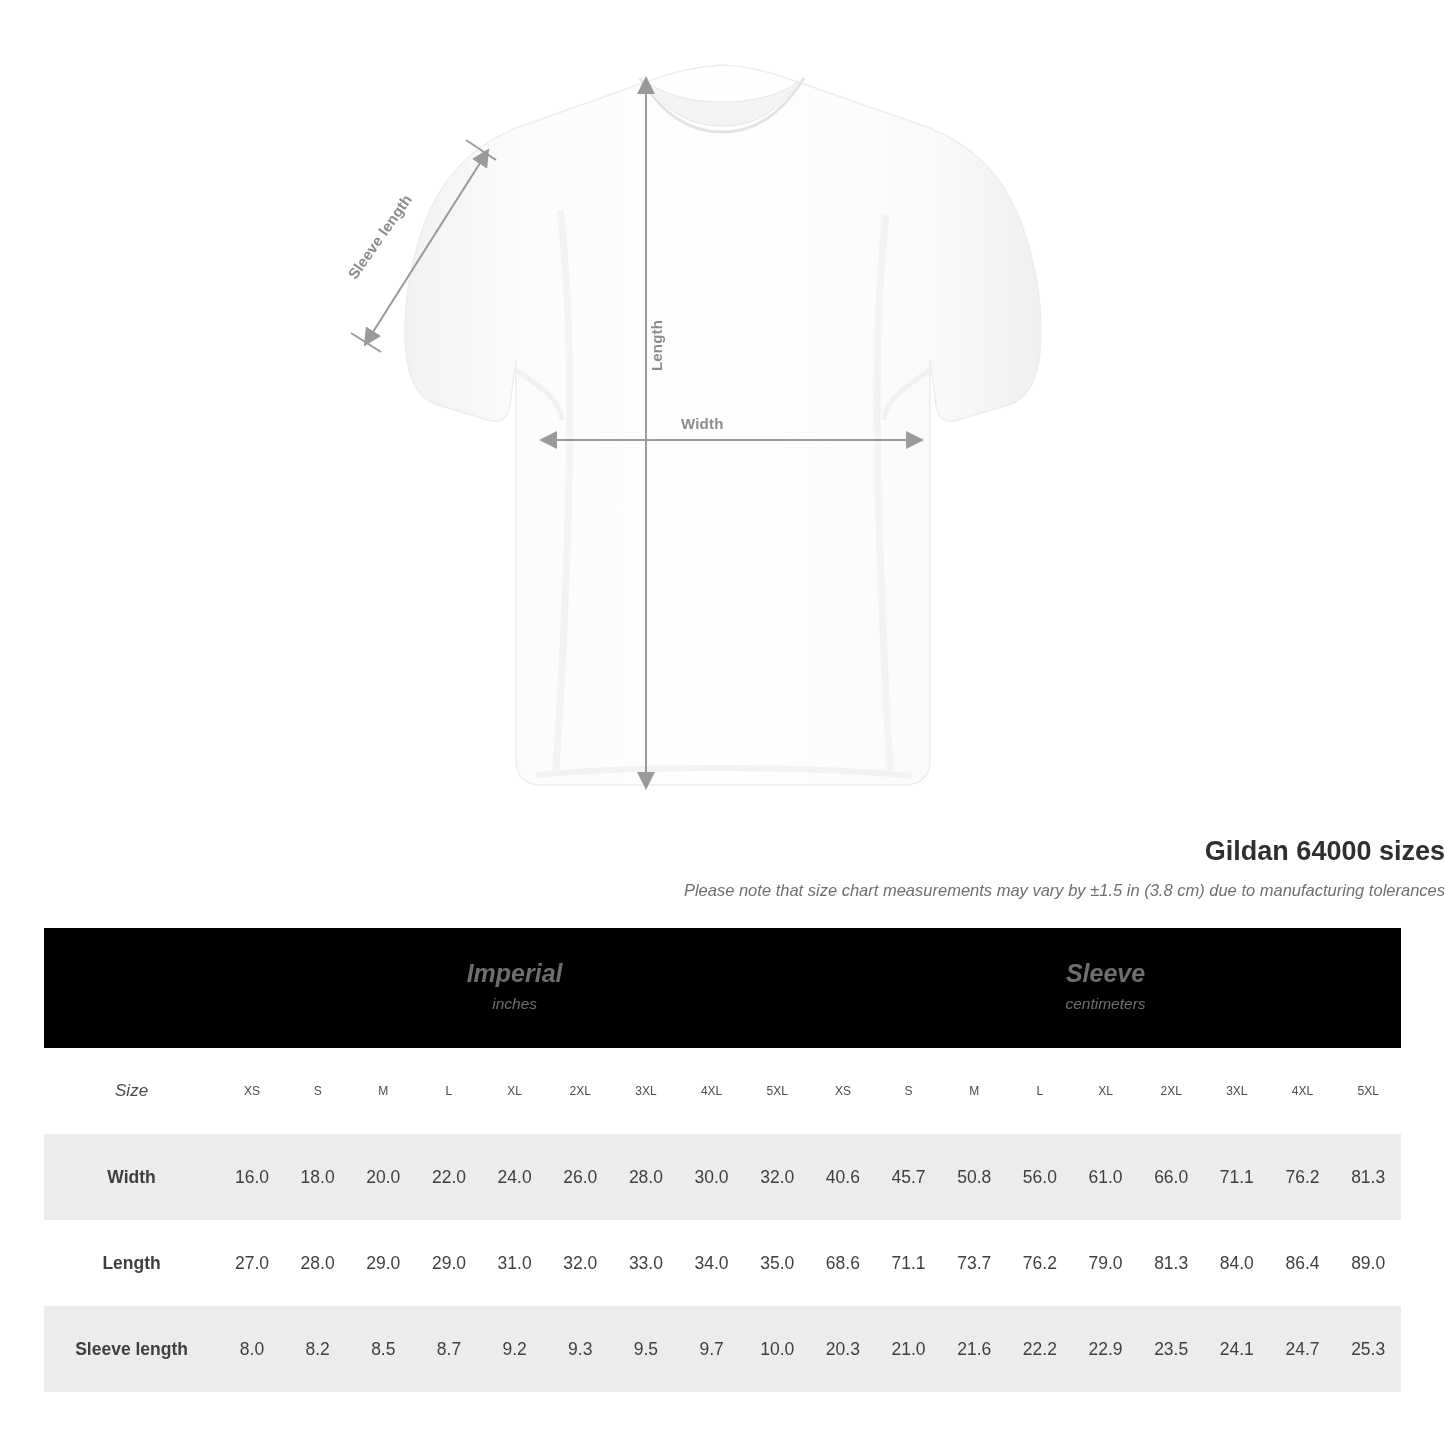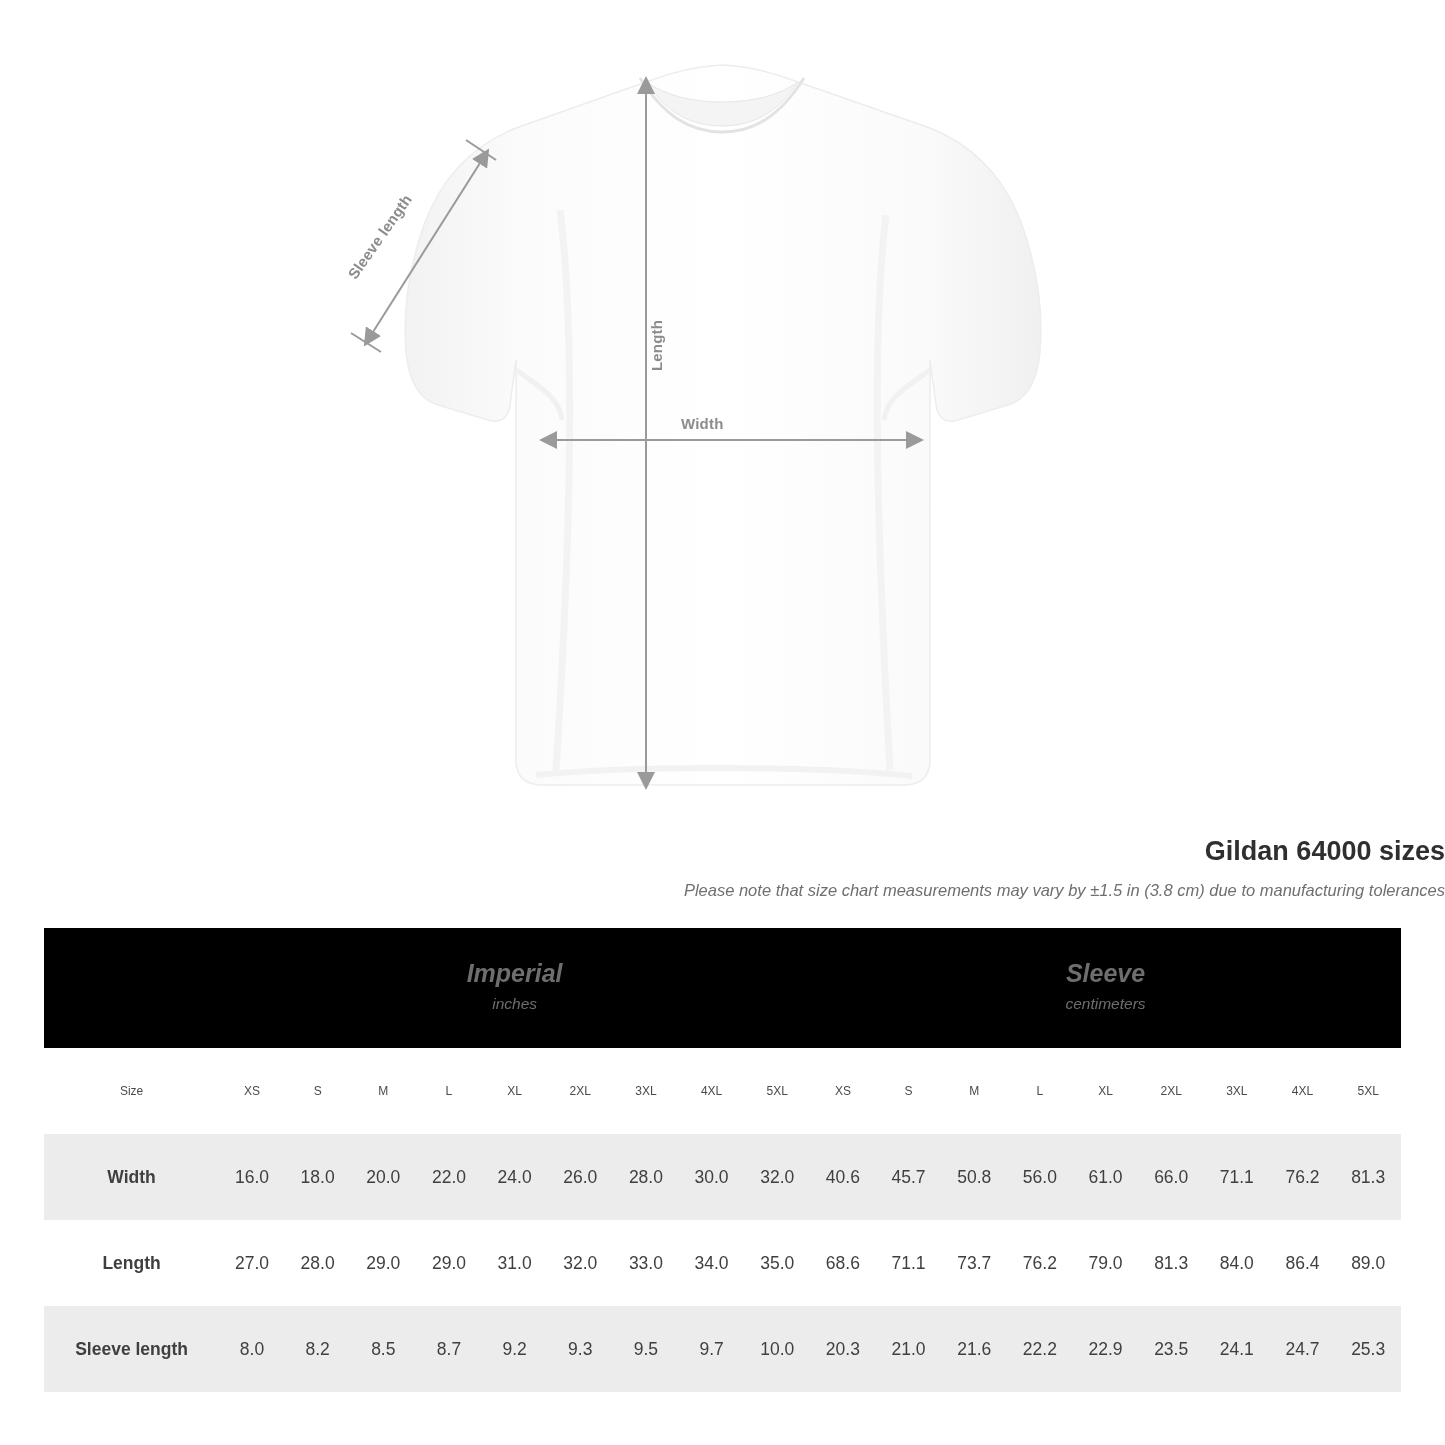--- a/index.html
+++ b/index.html
@@ -107,21 +107,22 @@
 
   
   .head-row td {
     height: 84px;
     background: #ffffff;
     font-size: 12px;
     font-weight: bold;
     color: #4a4a4a;
   }
   .head-row td.rowlabel {
-    font-size: 12px;
+    font-size: 17px;
+    font-style: italic;
   }
 
   .data-row td {
     height: 84px;
     font-size: 17.5px;
     color: #3f3f3f;
   }
   .data-row.shade td {
     background: #ececec;
   }

